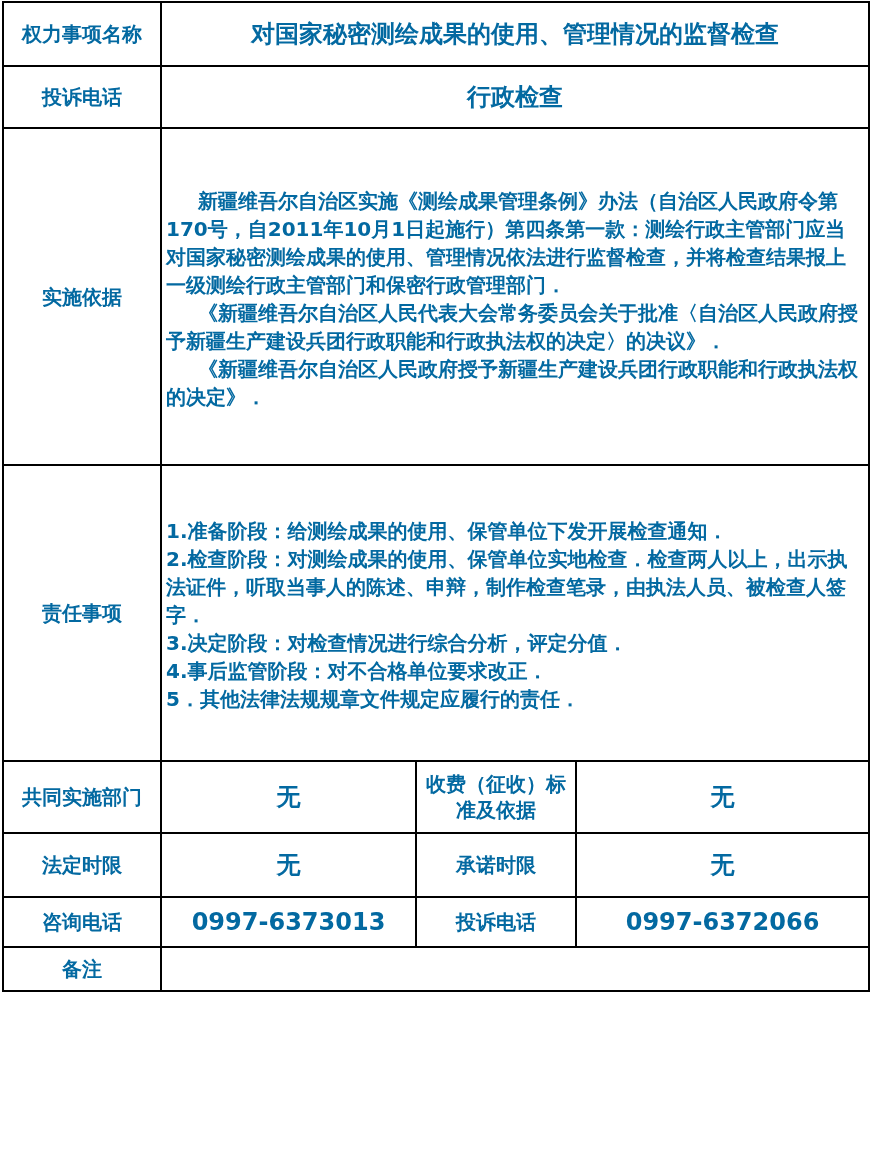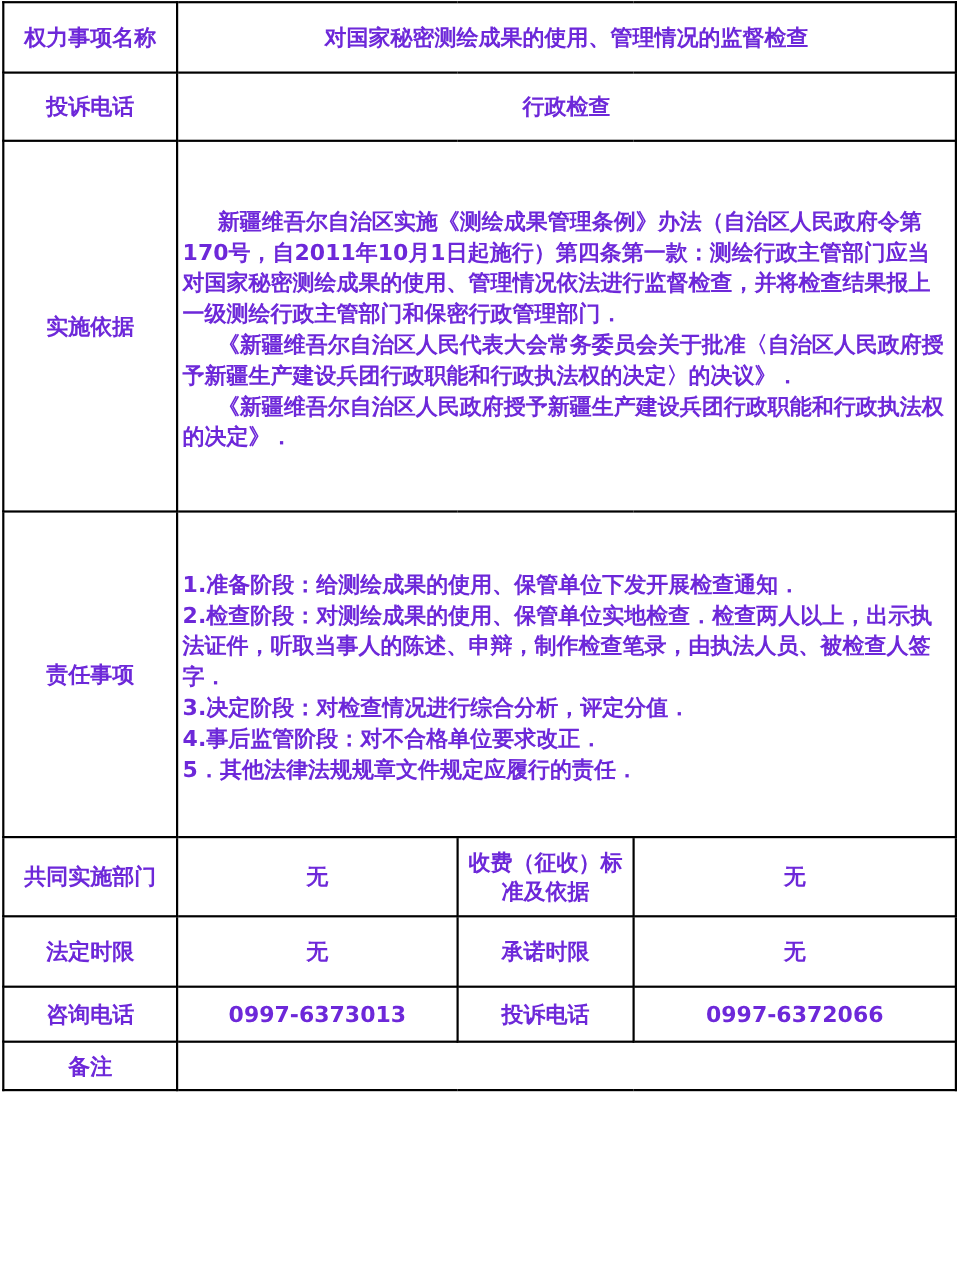--- a/index.html
+++ b/index.html
@@ -15,36 +15,36 @@
     box-sizing: border-box;
     padding: 1px 0 0 2px;
   }
   table.power-table {
     border-collapse: collapse;
     table-layout: fixed;
     width: 866px;
   }
   table.power-table td {
     border: 2px solid #000000;
-    color: #6d28d9;
+    color: #0369a1;
     font-family: "DejaVu Sans", sans-serif;
     font-weight: 700;
     vertical-align: middle;
     box-sizing: border-box;
     overflow: hidden;
   }
   td.lab {
     text-align: center;
     font-size: 20px;
     line-height: 26px;
     padding: 2px 4px;
   }
   td.val {
     text-align: center;
-    font-size: 20px;
+    font-size: 24px;
     line-height: 29px;
     padding: 2px 6px;
   }
   td.textcell {
     text-align: left;
     font-size: 20px;
     line-height: 28px;
     padding: 8px 10px 4px 4px;
     margin-left: 11px;
   }

